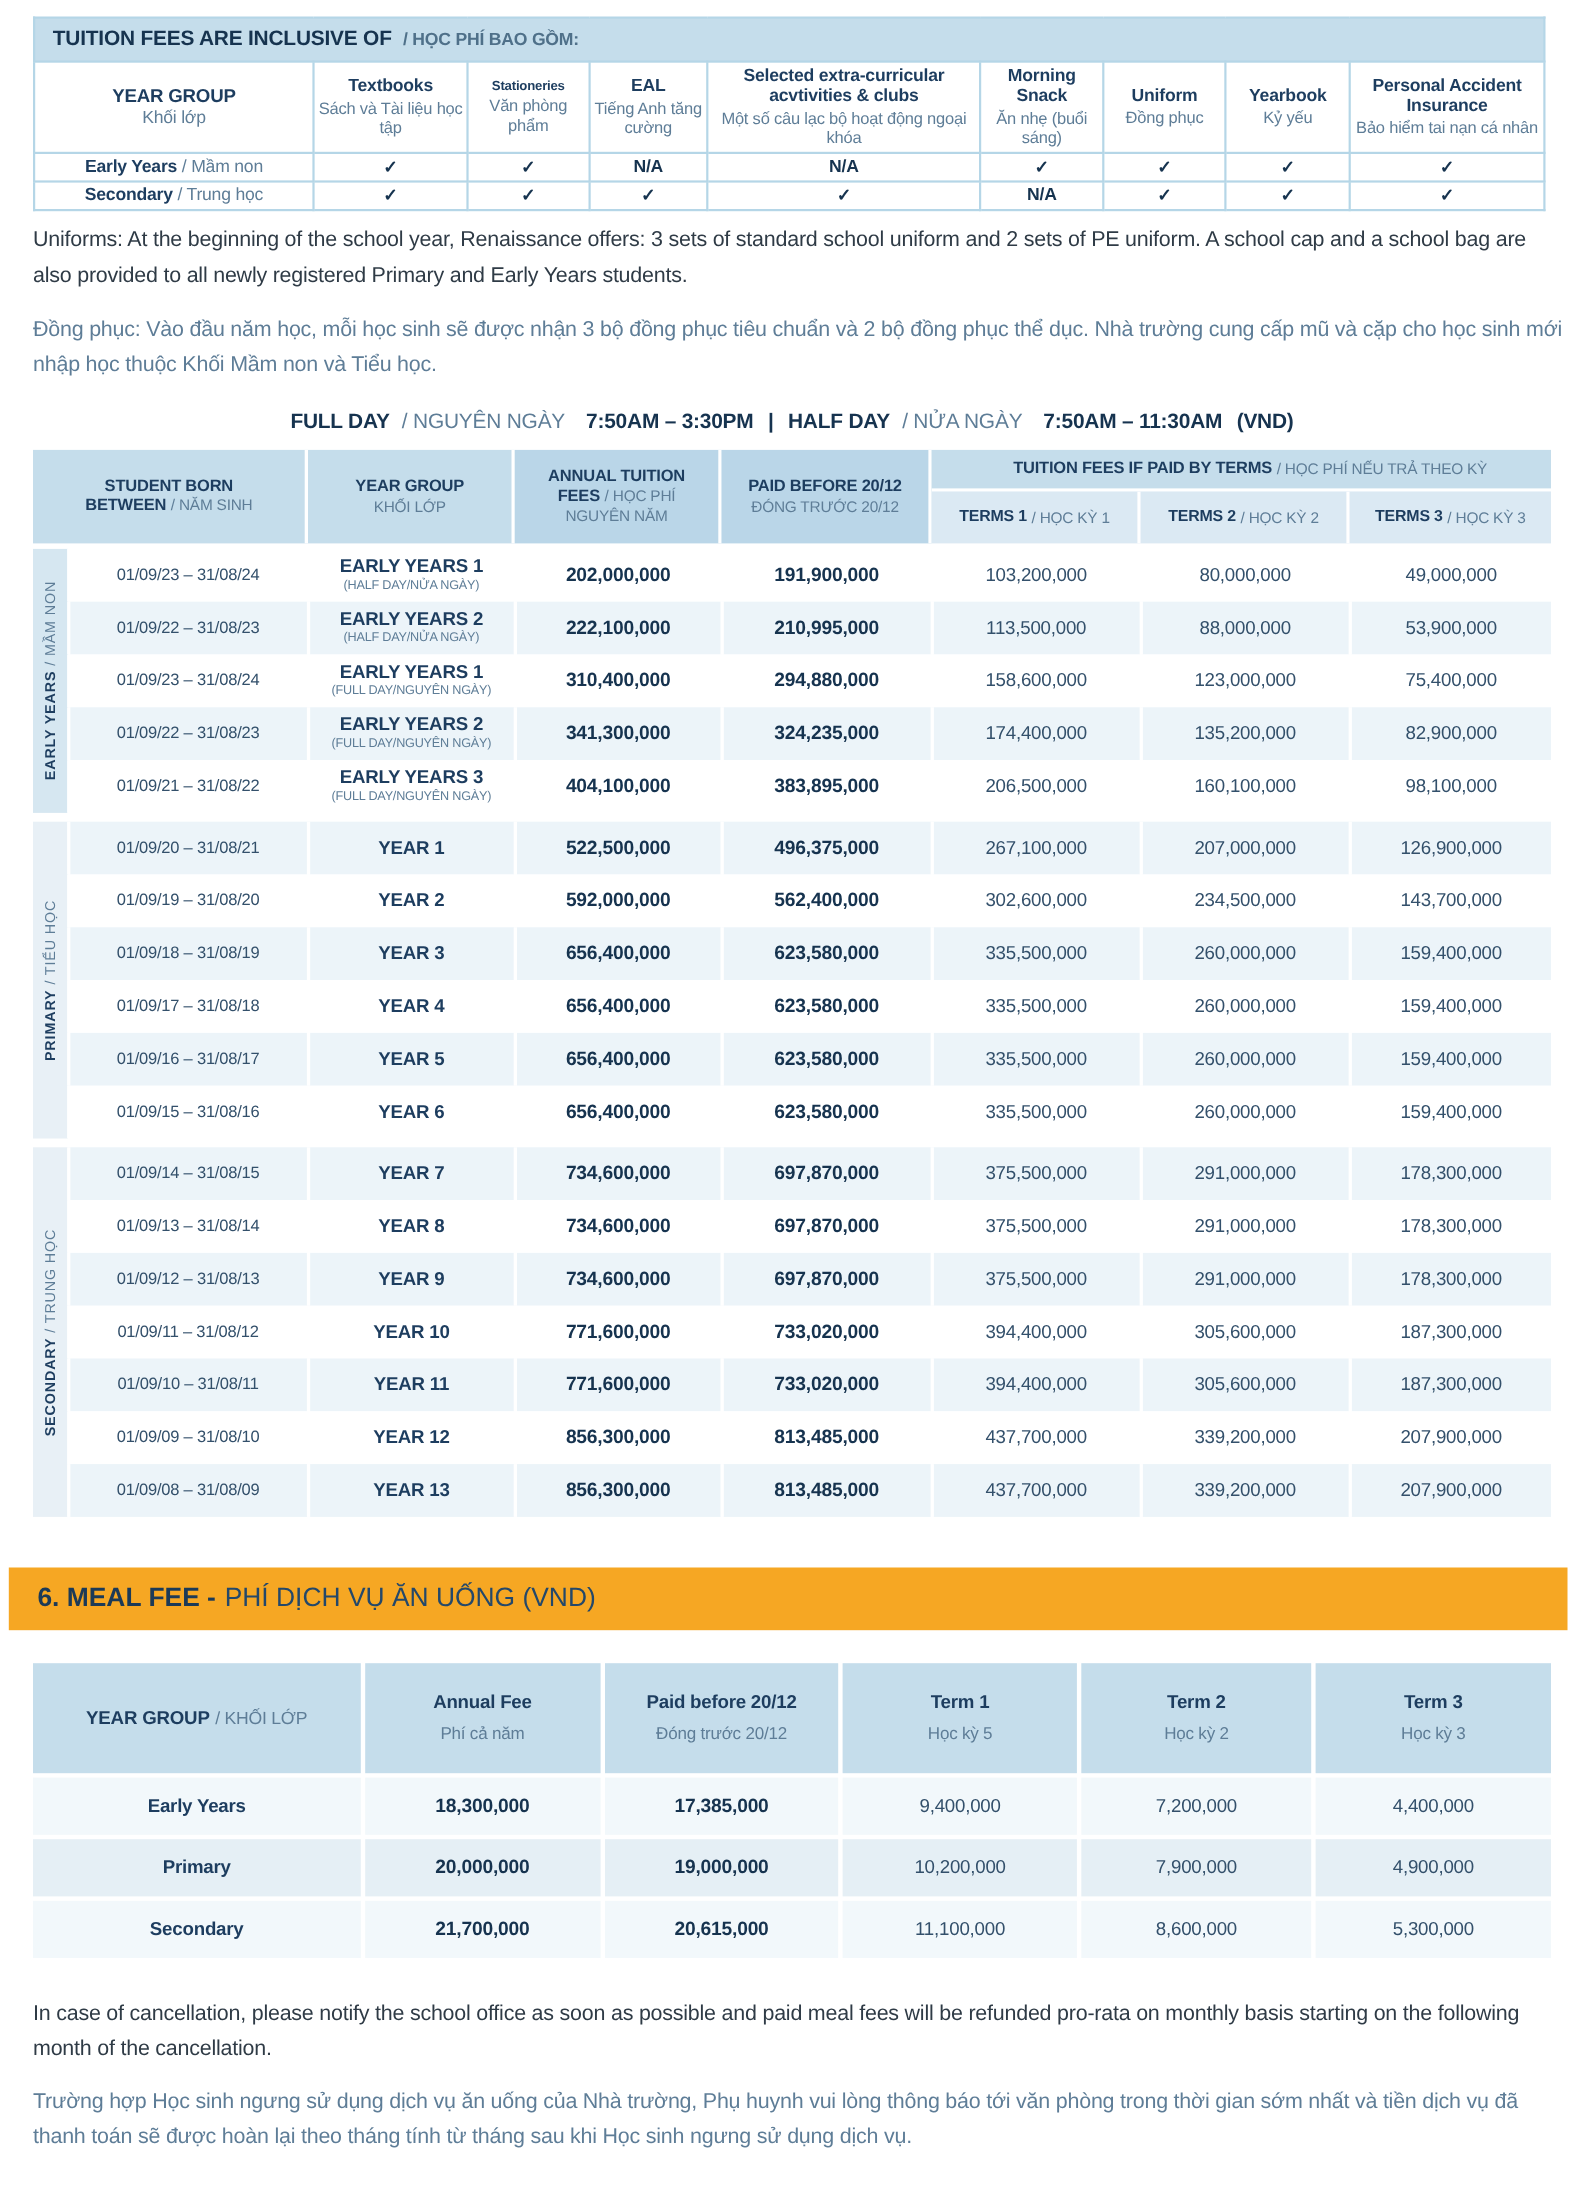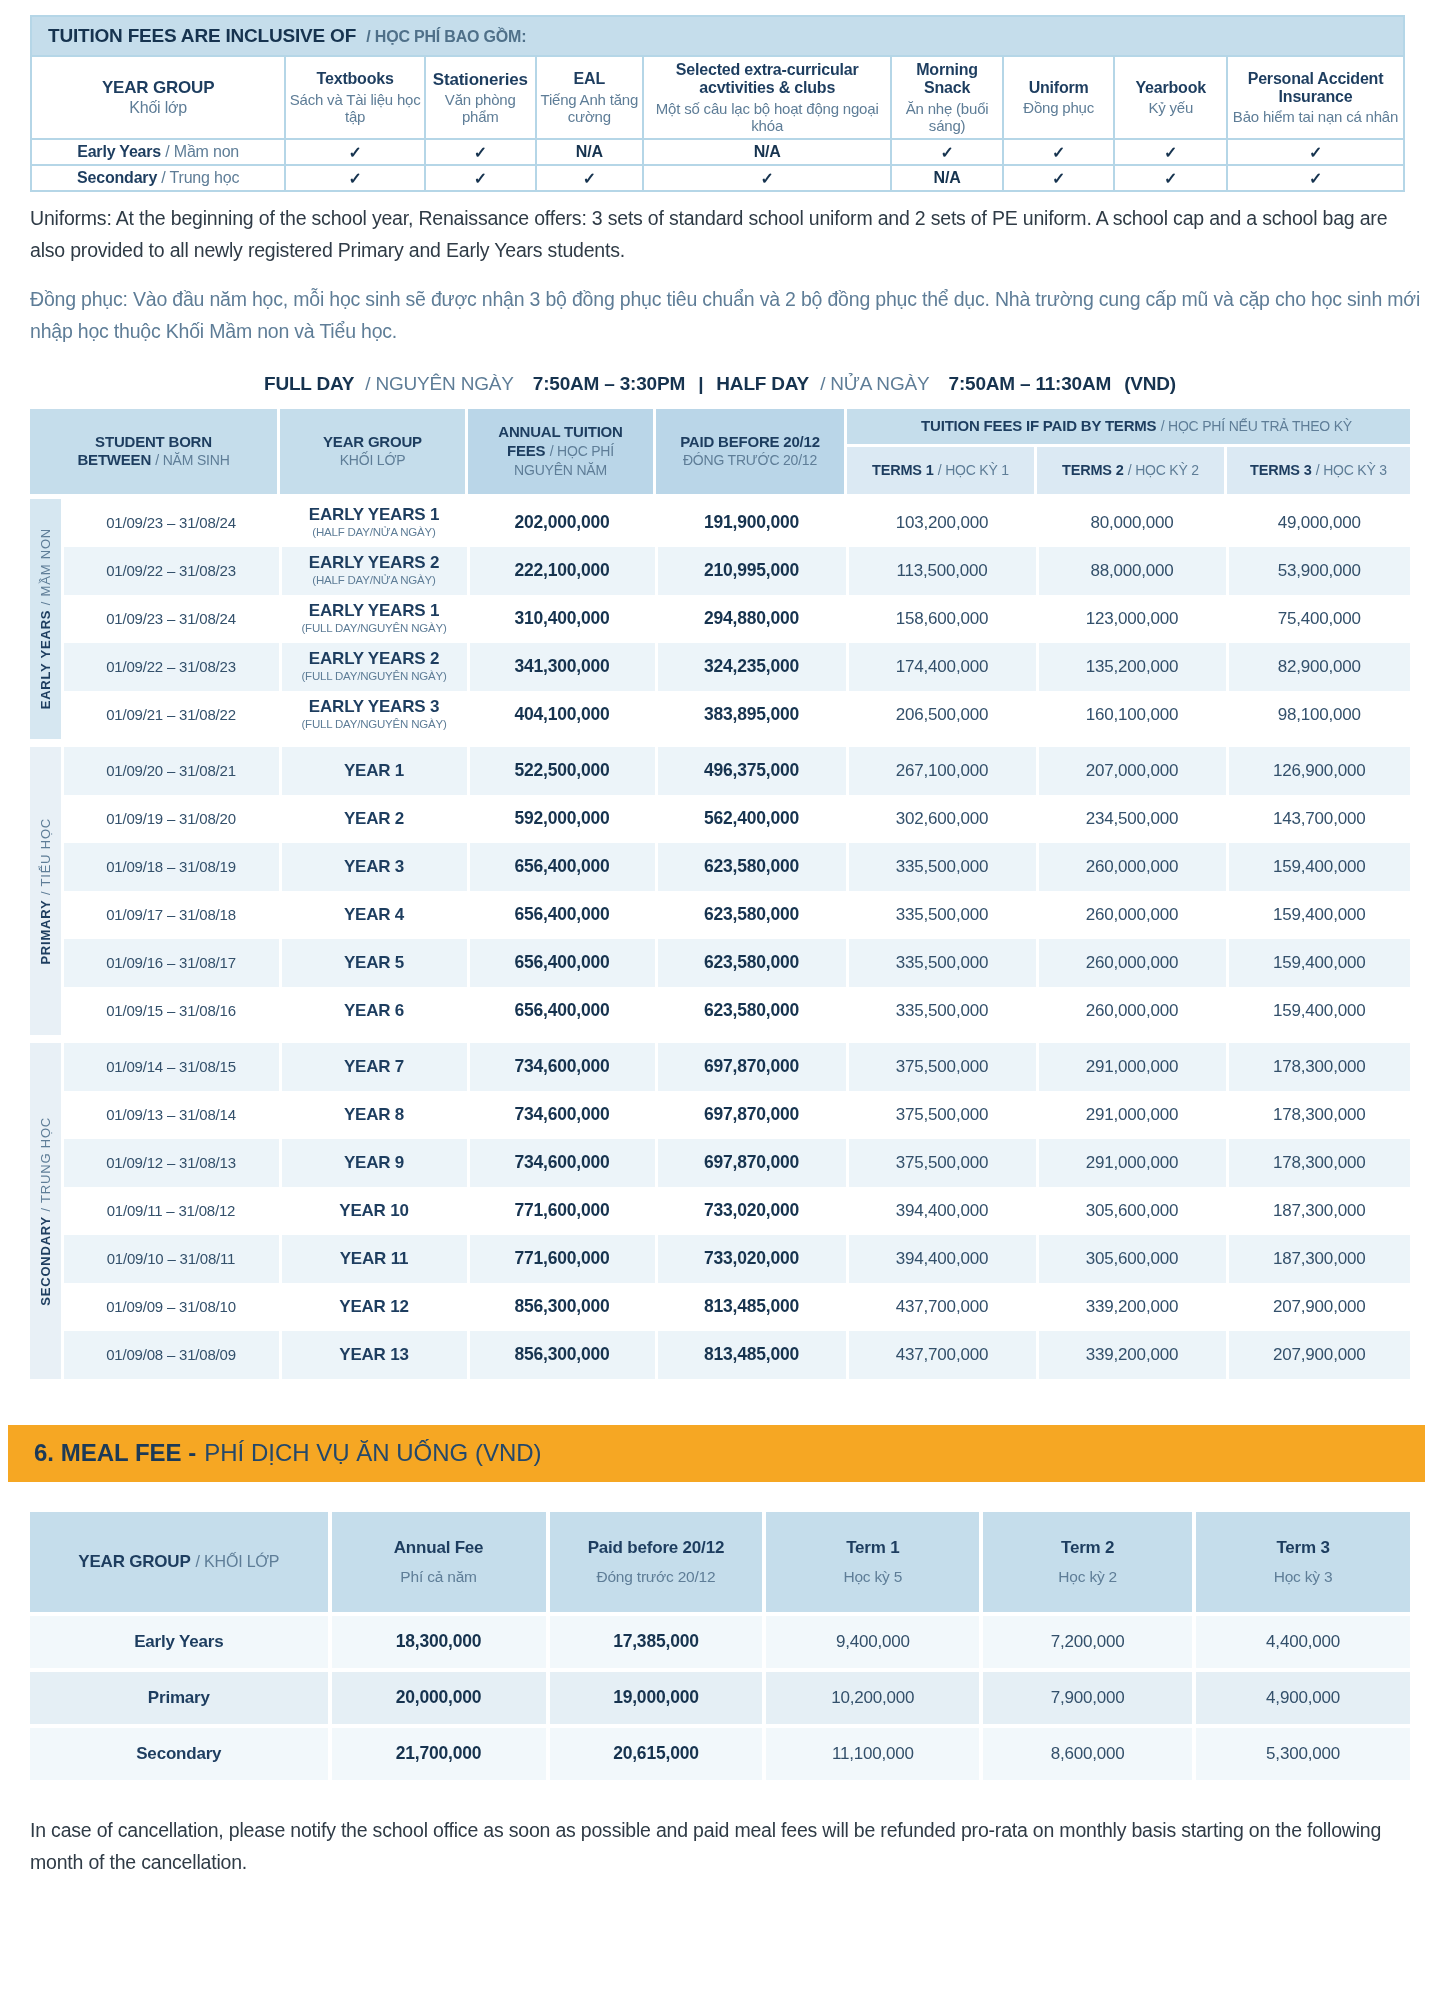--- a/index.html
+++ b/index.html
@@ -131,21 +131,21 @@
     <tr>
       <td class="inc-h">
         <span class="hen" style="font-size:17px">YEAR GROUP</span>
         <span class="hvi" style="font-size:16px">Khối lớp</span>
       </td>
       <td class="inc-h">
             <span class="hen">Textbooks</span>
             <span class="hvi">Sách và Tài liệu học tập</span>
           </td>
       <td class="inc-h">
-            <span class="hen" style="font-size:17px">Stationeries</span>
+            <span class="hen" style="font-size:12px">Stationeries</span>
             <span class="hvi">Văn phòng phẩm</span>
           </td>
       <td class="inc-h">
             <span class="hen">EAL</span>
             <span class="hvi">Tiếng Anh tăng cường</span>
           </td>
       <td class="inc-h">
             <span class="hen">Selected extra-curricular acvtivities &amp; clubs</span>
             <span class="hvi">Một số câu lạc bộ hoạt động ngoại khóa</span>
           </td>
@@ -529,14 +529,15 @@
       <td class="num b">21,700,000</td>
       <td class="num b">20,615,000</td>
       <td class="num">11,100,000</td>
       <td class="num">8,600,000</td>
       <td class="num">5,300,000</td>
     </tr>
   </tbody>
     </table>
 
   <p class="para en" style="margin-top:30px">In case of cancellation, please notify the school office as soon as possible and paid meal fees will be refunded pro-rata on monthly basis starting on the following month of the cancellation.</p>
+  <p class="para vi">Trường hợp Học sinh ngưng sử dụng dịch vụ ăn uống của Nhà trường, Phụ huynh vui lòng thông báo tới văn phòng trong thời gian sớm nhất và tiền dịch vụ đã thanh toán sẽ được hoàn lại theo tháng tính từ tháng sau khi Học sinh ngưng sử dụng dịch vụ.</p>
 
 </div>
 
 </body></html>

